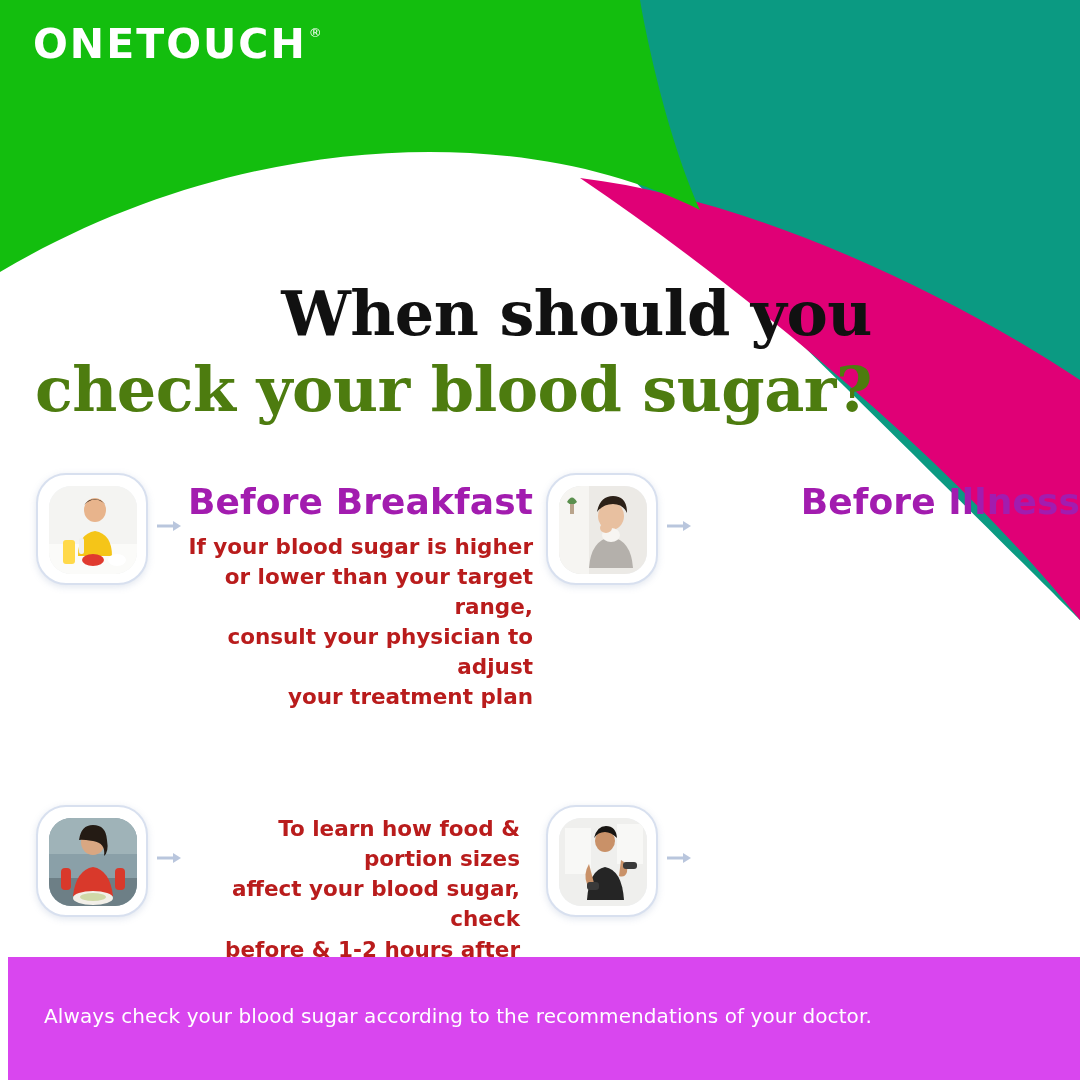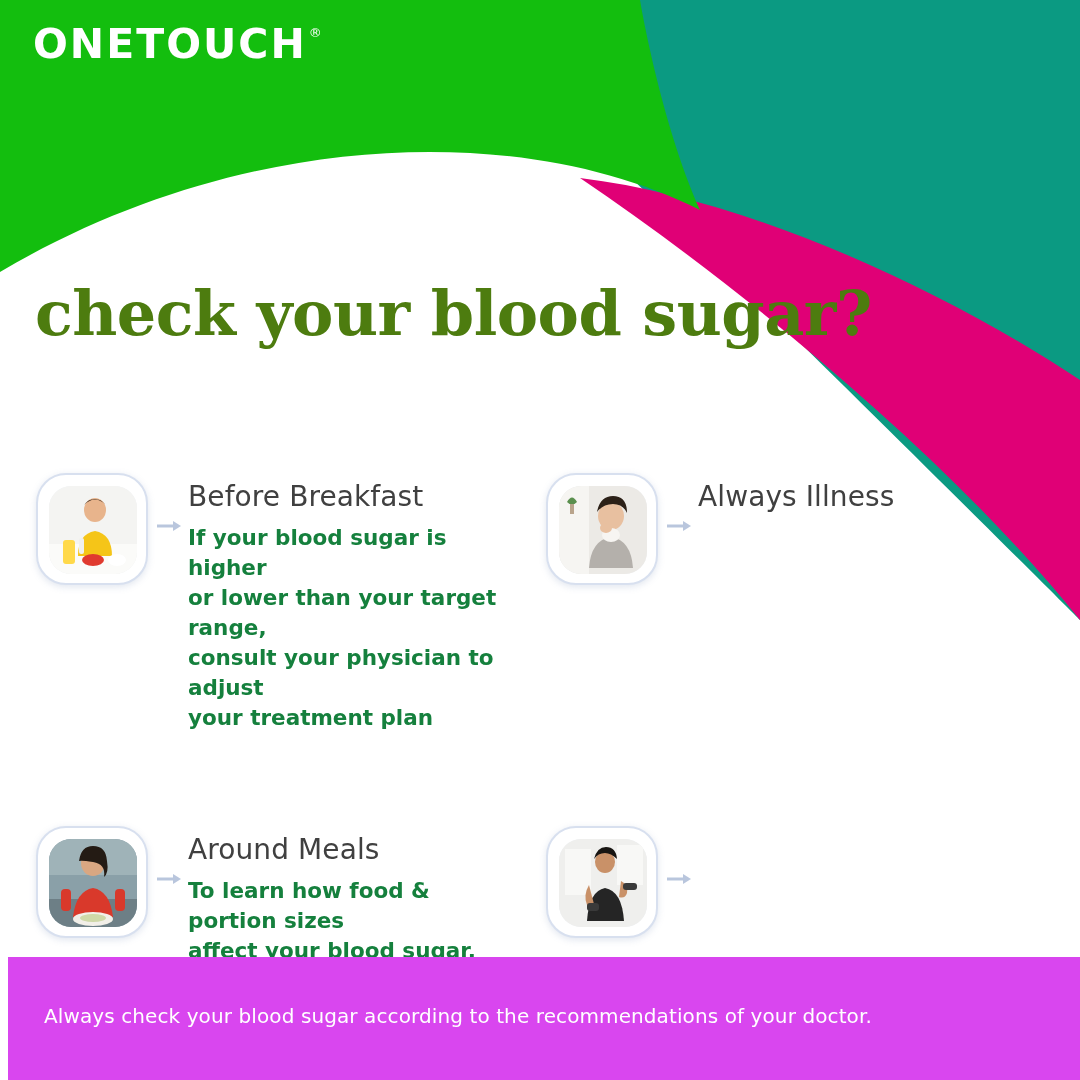--- a/index.html
+++ b/index.html
@@ -9,20 +9,21 @@
   }
   body {
     font-family: "Liberation Sans", sans-serif;
   }
   #poster {
     position: relative;
     width: 1080px;
     height: 1080px;
     overflow: hidden;
     background: #ffffff;
+    text-align: right;
   }
 
   
   .header-art {
     position: absolute;
     left: 0;
     top: 0;
     width: 1080px;
     height: 620px;
     overflow: hidden;
@@ -137,34 +138,34 @@
   }
   .arrow svg { display: block; }
 
   
   .card-text {
     flex: 1 1 auto;
     padding-top: 12px;
   }
   .card-heading {
     font-family: "DejaVu Sans", sans-serif;
-    font-weight: normal;
-    font-size: 28px;
-    color: #404040;
+    font-weight: bold;
+    font-size: 36px;
+    color: #a21caf;
     letter-spacing: 0.1px;
     line-height: 1.1;
     margin: 0 0 10px 0;
     white-space: nowrap;
   }
   .card-body {
     font-family: "DejaVu Sans", sans-serif;
     font-weight: bold;
     font-size: 21.5px;
     line-height: 1.40;
-    color: #15803d;
+    color: #b91c1c;
     margin: 0;
     white-space: pre-line;
   }
   .card-col-left  .card-text { width: 360px; }
   .card-col-right .card-text { width: 380px; }
 
   
   .footer {
     position: absolute;
     left: 8px;
@@ -200,20 +201,21 @@
       <path d="M0,0 L640,0 C640,0 660,120 700,210 C520,120 240,130 0,272 Z" fill="#13BE0E"></path>
     </svg>
   </div>
 
   <div class="logo">
     <span class="logo-word">ONETOUCH</span>
     <span class="logo-reg">®</span>
   </div>
 
   <div class="title-block">
+    <div class="title-line title-line-1">When should you</div>
     <div class="title-line title-line-2">check your blood sugar?</div>
   </div>
 
   <div class="cards">
 
     <div class="card-row">
 
       <div class="card card-col-left">
         <div class="thumb-wrap">
           <div class="thumb">
@@ -265,21 +267,21 @@
             </div>
           </div>
         </div>
         <div class="arrow">
           <svg width="26" height="14" viewBox="0 0 26 14" xmlns="http://www.w3.org/2000/svg">
             <path d="M0,7 L18,7" stroke="#b9c6dd" stroke-width="3" fill="none"></path>
             <path d="M16,2 L24,7 L16,12 Z" fill="#b9c6dd"></path>
           </svg>
         </div>
         <div class="card-text">
-          <h3 class="card-heading">Always Illness</h3>
+          <h3 class="card-heading">Before Illness</h3>
         </div>
       </div>
 
     </div>
 
     <div class="card-row row-2">
 
       <div class="card card-col-left">
         <div class="thumb-wrap">
           <div class="thumb">
@@ -299,21 +301,20 @@
             </div>
           </div>
         </div>
         <div class="arrow">
           <svg width="26" height="14" viewBox="0 0 26 14" xmlns="http://www.w3.org/2000/svg">
             <path d="M0,7 L18,7" stroke="#b9c6dd" stroke-width="3" fill="none"></path>
             <path d="M16,2 L24,7 L16,12 Z" fill="#b9c6dd"></path>
           </svg>
         </div>
         <div class="card-text">
-          <h3 class="card-heading">Around Meals</h3>
           <p class="card-body">To learn how food &amp; portion sizes
 affect your blood sugar, check
 before &amp; 1-2 hours after meals</p>
         </div>
       </div>
 
       <div class="card card-col-right">
         <div class="thumb-wrap">
           <div class="thumb">
             <div class="thumb-photo">

